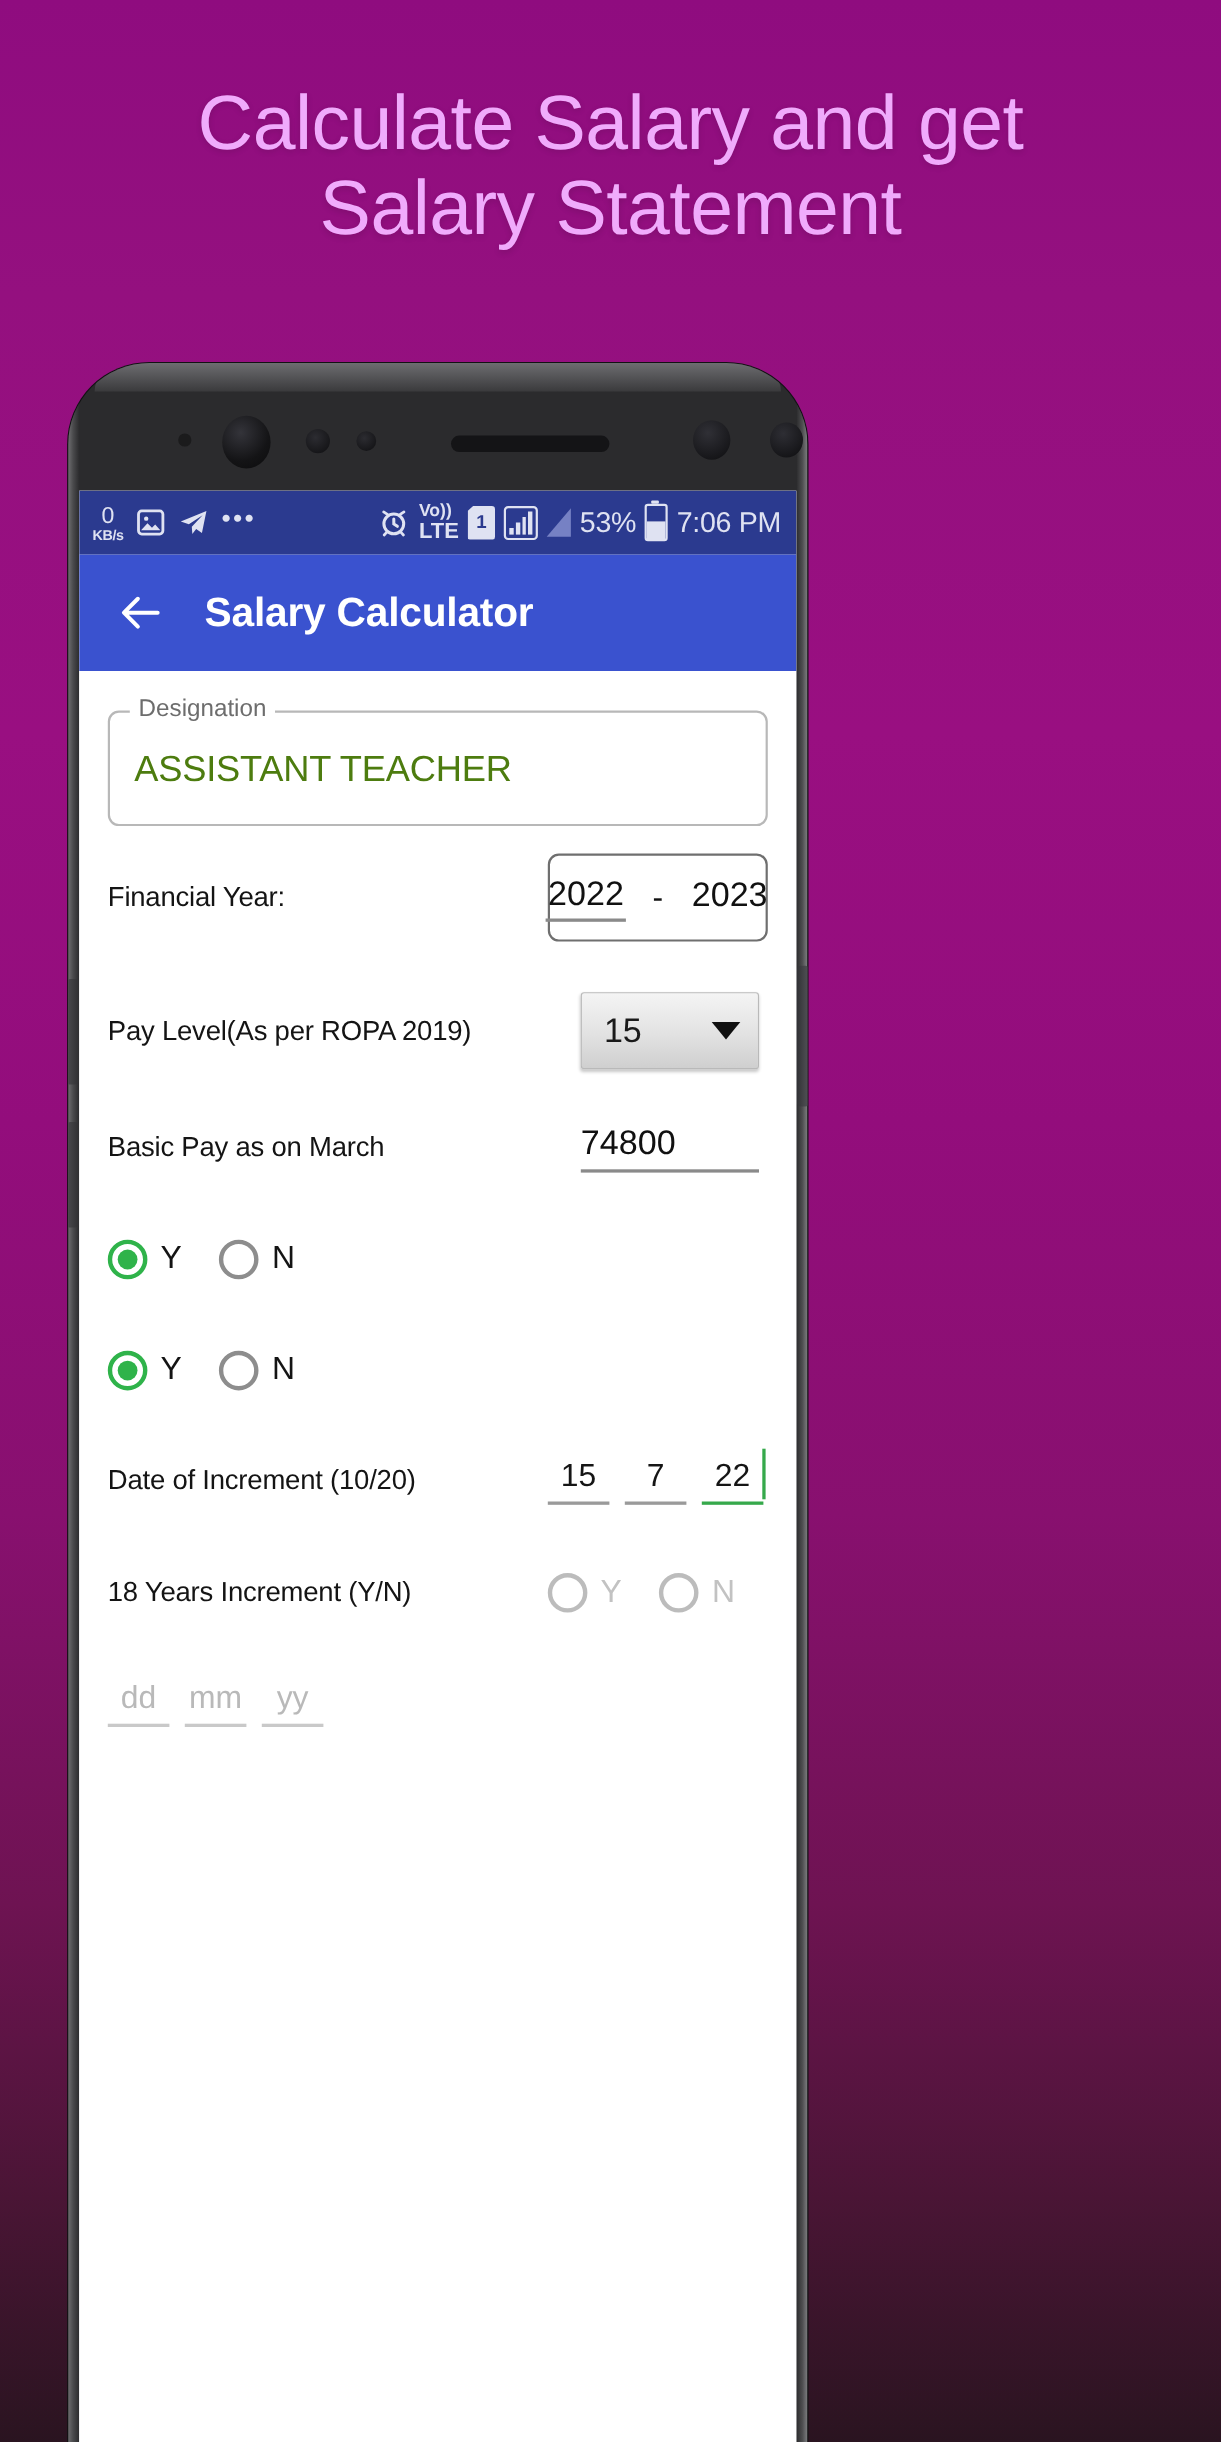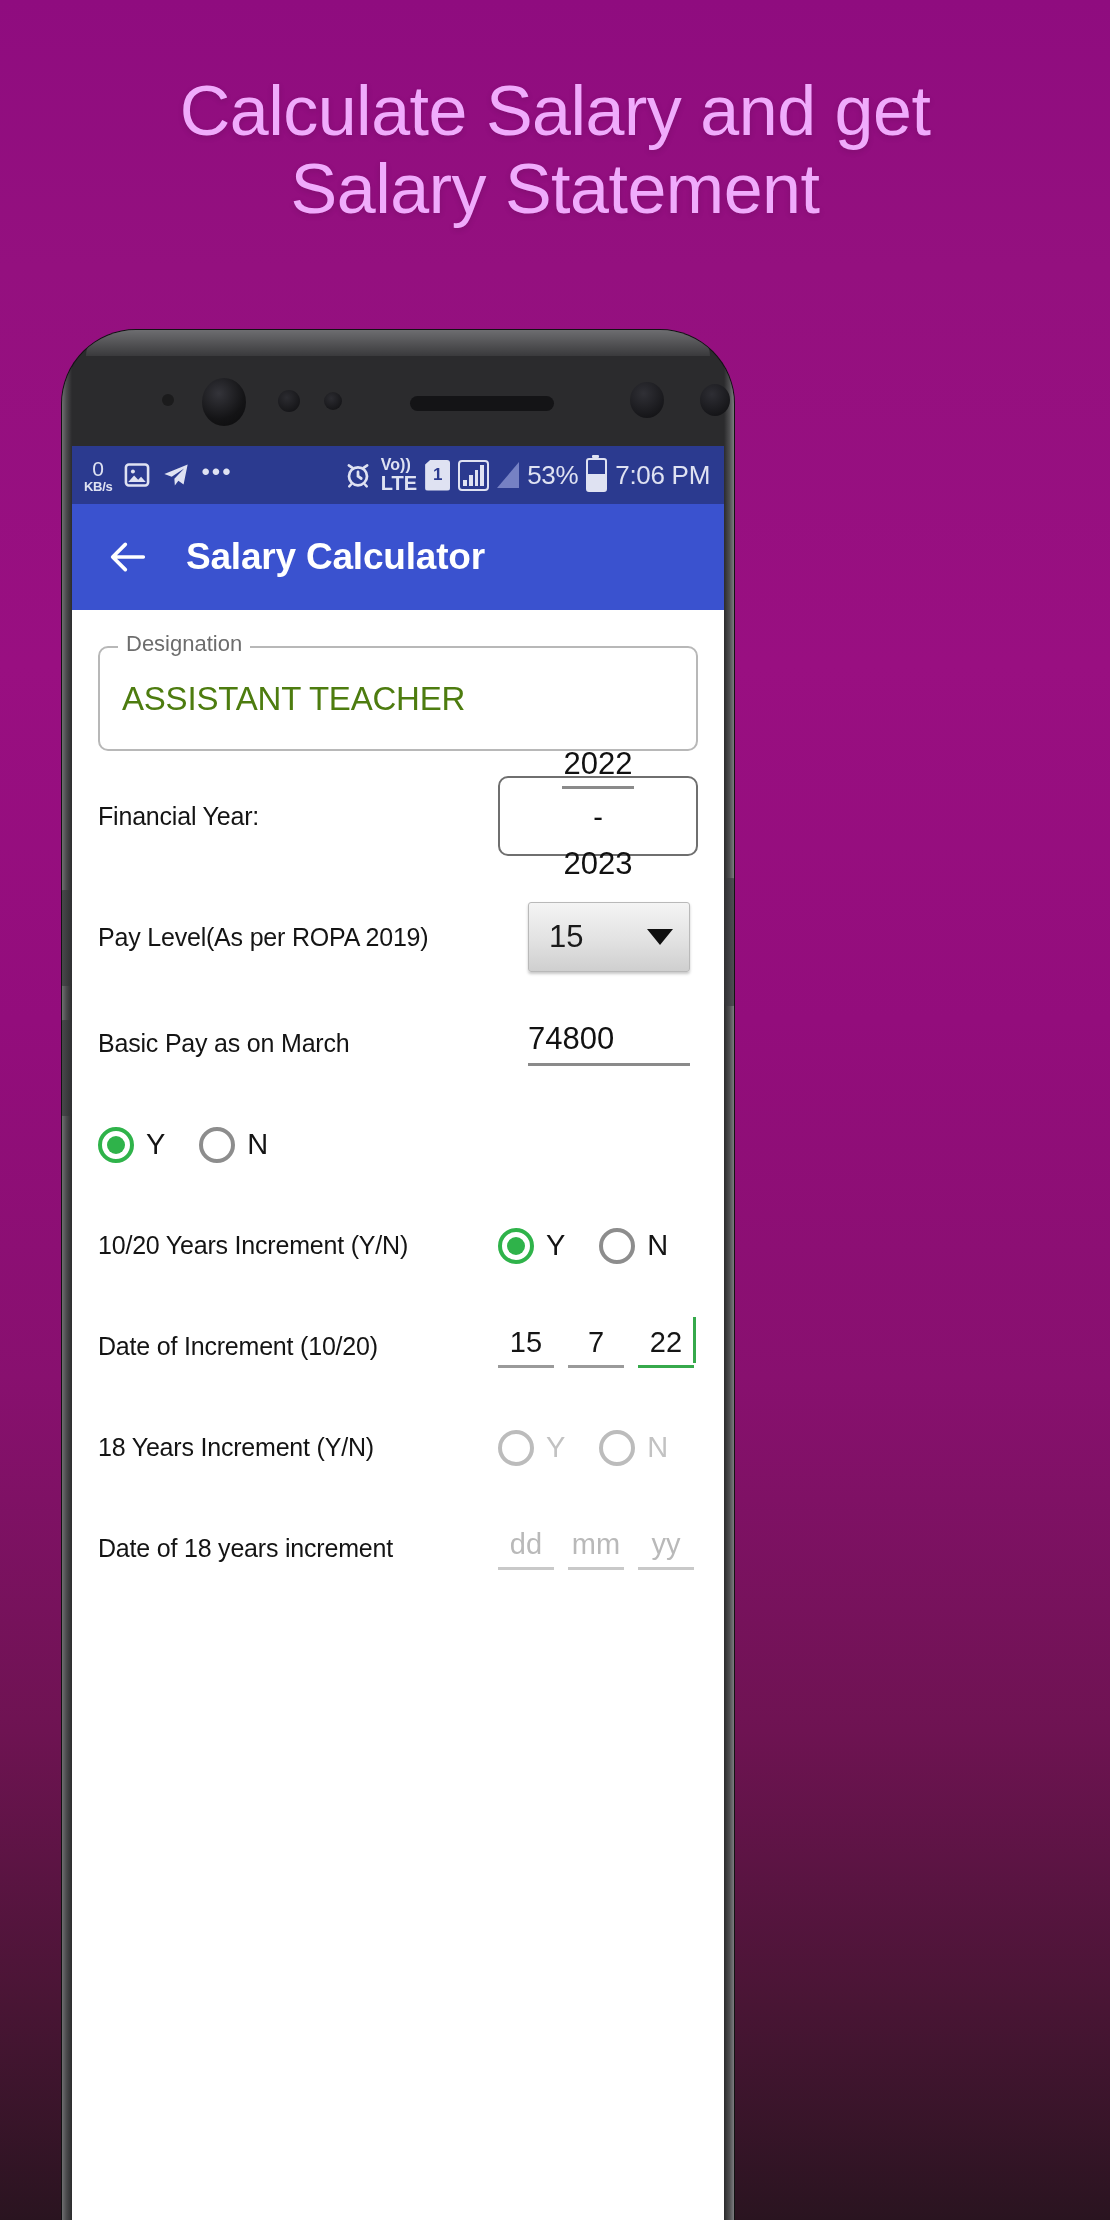--- a/index.html
+++ b/index.html
@@ -144,21 +144,21 @@
   }
 
   
   .row{display:flex;align-items:center;height:101px;}
   .row .lbl{font-size:25px;color:#141414;letter-spacing:-.2px;flex:1;}
   .row .ctl{display:flex;align-items:center;justify-content:flex-end;}
 
   
   .fy-box{
     border:2px solid #6f6f6f;border-radius:10px;width:200px;height:80px;
-    display:flex;align-items:center;justify-content:center;gap:12px;box-sizing:border-box;flex-direction:column;
+    display:flex;align-items:center;justify-content:center;gap:24px;box-sizing:border-box;
   }
   .fy-a{font-size:31px;color:#111;border-bottom:3px solid #8a8a8a;padding:0 2px 4px;}
   .fy-dash{font-size:29px;color:#111;}
   .fy-b{font-size:31px;color:#111;padding:0 2px 4px;}
 
   
   .spinner{
     width:162px;height:70px;border-radius:3px;
     background:linear-gradient(180deg,#f4f4f4 0%,#e2e2e2 55%,#cfcfcf 100%);
     border:1px solid #b9b9b9;
@@ -327,21 +327,20 @@
               </span>
               <span class="radio">
                 <span class="rc"></span>
                 <span class="rl">N</span>
               </span>
             </span>
           </span>
         </div>
 
         <div class="row">
-          <span class="lbl">10/20 Years Increment (Y/N)</span>
           <span class="ctl">
             <span class="radios">
               <span class="radio">
                 <span class="rc on"></span>
                 <span class="rl">Y</span>
               </span>
               <span class="radio">
                 <span class="rc"></span>
                 <span class="rl">N</span>
               </span>
@@ -370,21 +369,20 @@
               </span>
               <span class="radio">
                 <span class="rc dim"></span>
                 <span class="rl dim">N</span>
               </span>
             </span>
           </span>
         </div>
 
         <div class="row">
-          <span class="lbl">Date of 18 years increment</span>
           <span class="ctl" style="padding-right:4px">
             <span class="dates">
               <span class="dfield ph">dd</span>
               <span class="dfield ph">mm</span>
               <span class="dfield ph">yy</span>
             </span>
           </span>
         </div>
 
       </div>

